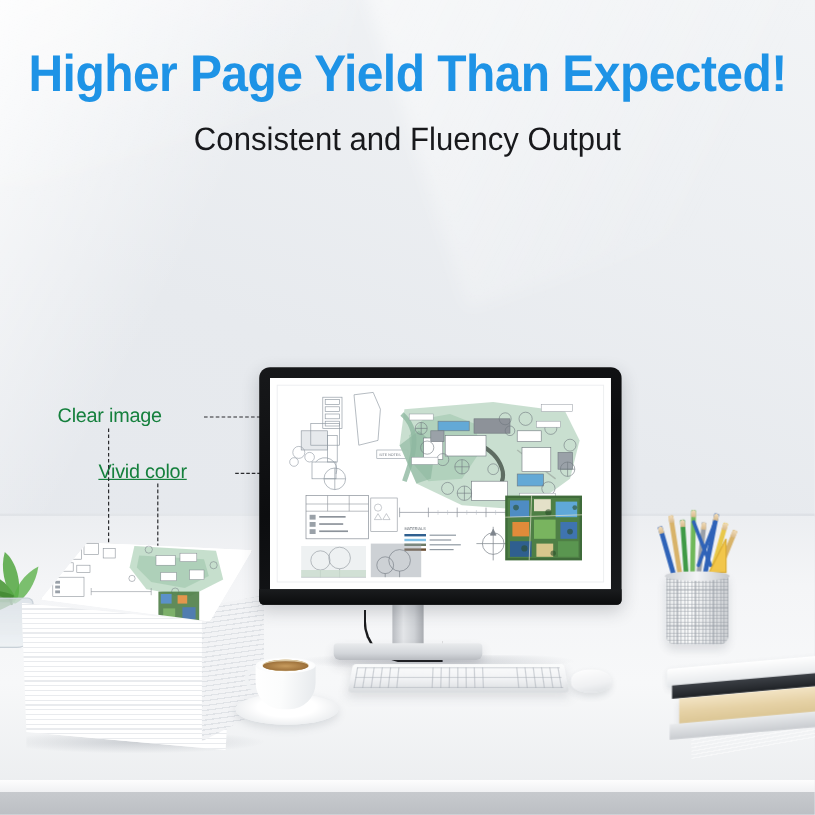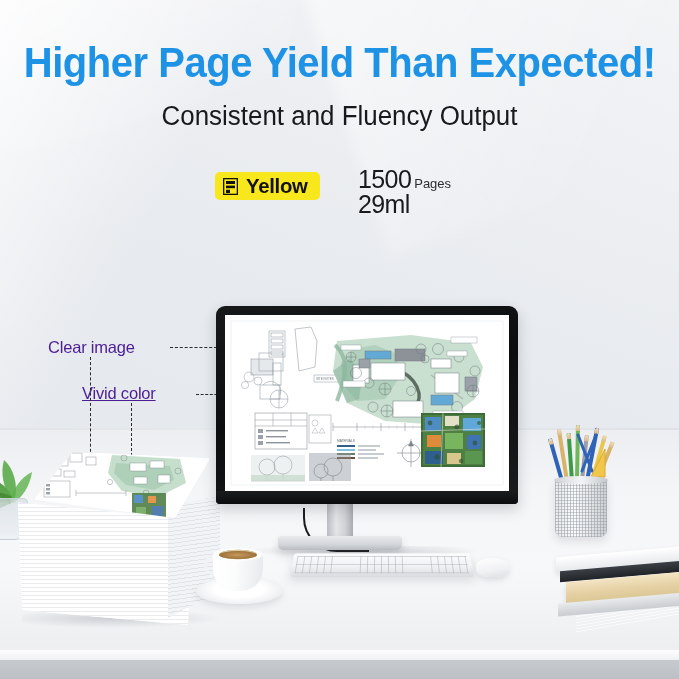--- a/index.html
+++ b/index.html
@@ -90,21 +90,21 @@
     position:absolute; left:143px; top:-3px; width:130px;
   }
   .spec-line1{ white-space:nowrap; }
   .spec-pages-num{ font-size:25px; font-weight:400; color:#191a1d; letter-spacing:-.6px; }
   .spec-pages-unit{ font-size:13px; font-weight:400; color:#2b2d31; margin-left:3px; }
   .spec-line2{ font-size:25px; font-weight:400; color:#191a1d; letter-spacing:-.6px; margin-top:-4px; }
 
   
   .callout-label{
     position:absolute;
-    font-size:16.5px; color:#4c1d95; font-weight:400; white-space:nowrap;
+    font-size:16.5px; color:#15803d; font-weight:400; white-space:nowrap;
     letter-spacing:-.2px;
   }
   .c-clear{ left:48px; top:338px; }
   .c-vivid{ left:82px; top:384px;text-decoration:underline; }
   .lead-h{
     position:absolute; height:0;
     border-top:1.6px dashed #2a2b2e;
   }
   .lead-v{
     position:absolute; width:0;
@@ -314,35 +314,20 @@
 
   <div class="desk-wall-line"></div>
   <div class="desk-top"></div>
   <div class="desk-edge"></div>
   <div class="desk-front"></div>
 
   <div class="headline">Higher Page Yield Than Expected!</div>
   <div class="subhead">Consistent and Fluency Output</div>
 
   <div class="badge-row">
-    <div class="color-badge">
-      <svg class="cart-icon" viewBox="0 0 15 17">
-        <rect x="0.5" y="0.5" width="14" height="16" fill="none" stroke="#111" stroke-width="1.6"></rect>
-        <rect x="3" y="3" width="9" height="3" fill="#111"></rect>
-        <rect x="3" y="7.6" width="9" height="2.6" fill="#111"></rect>
-        <rect x="3" y="11.8" width="4" height="3.2" fill="#111"></rect>
-      </svg>
-      <span class="badge-text">Yellow</span>
-    </div>
-    <div class="spec">
-      <div class="spec-line1">
-        <span class="spec-pages-num">1500</span><span class="spec-pages-unit">Pages</span>
-      </div>
-      <div class="spec-line2">29ml</div>
-    </div>
   </div>
 
   <div class="callout-label c-clear">Clear image</div>
   <div class="callout-label c-vivid">Vivid color</div>
   <div class="lead-h lh1"></div>
   <div class="lead-h lh2"></div>
   <div class="lead-v lv1"></div>
   <div class="lead-v lv2"></div>
 
   <div class="plant">

